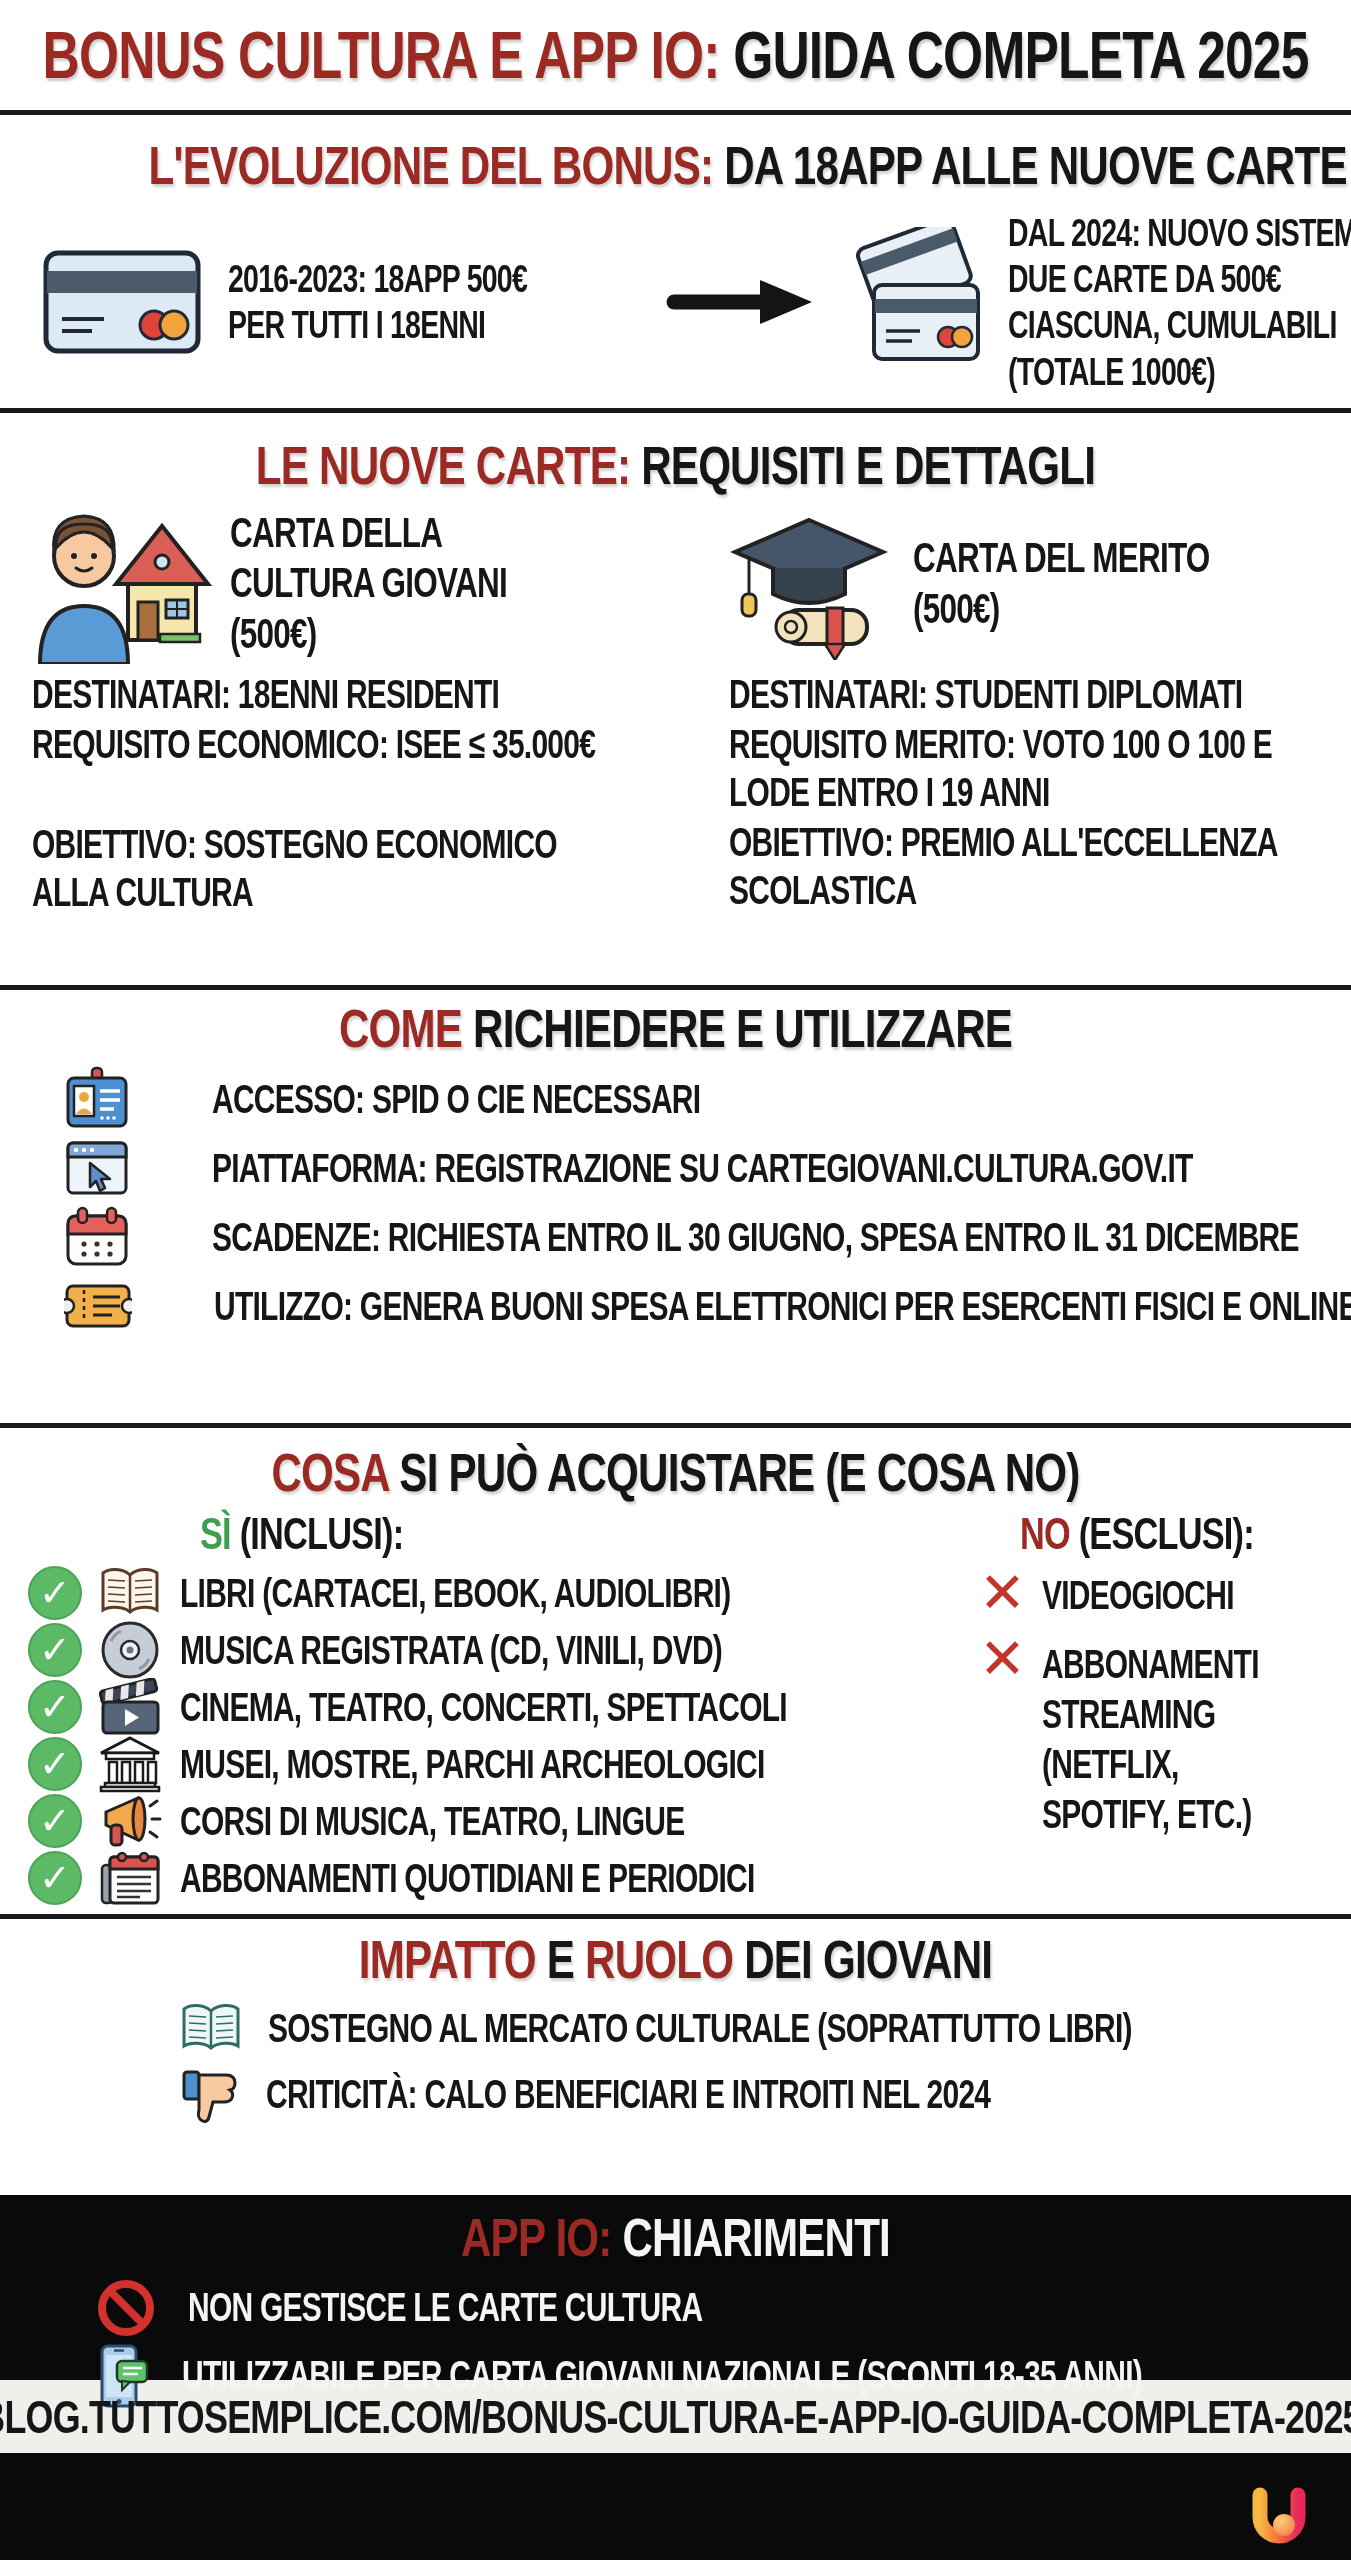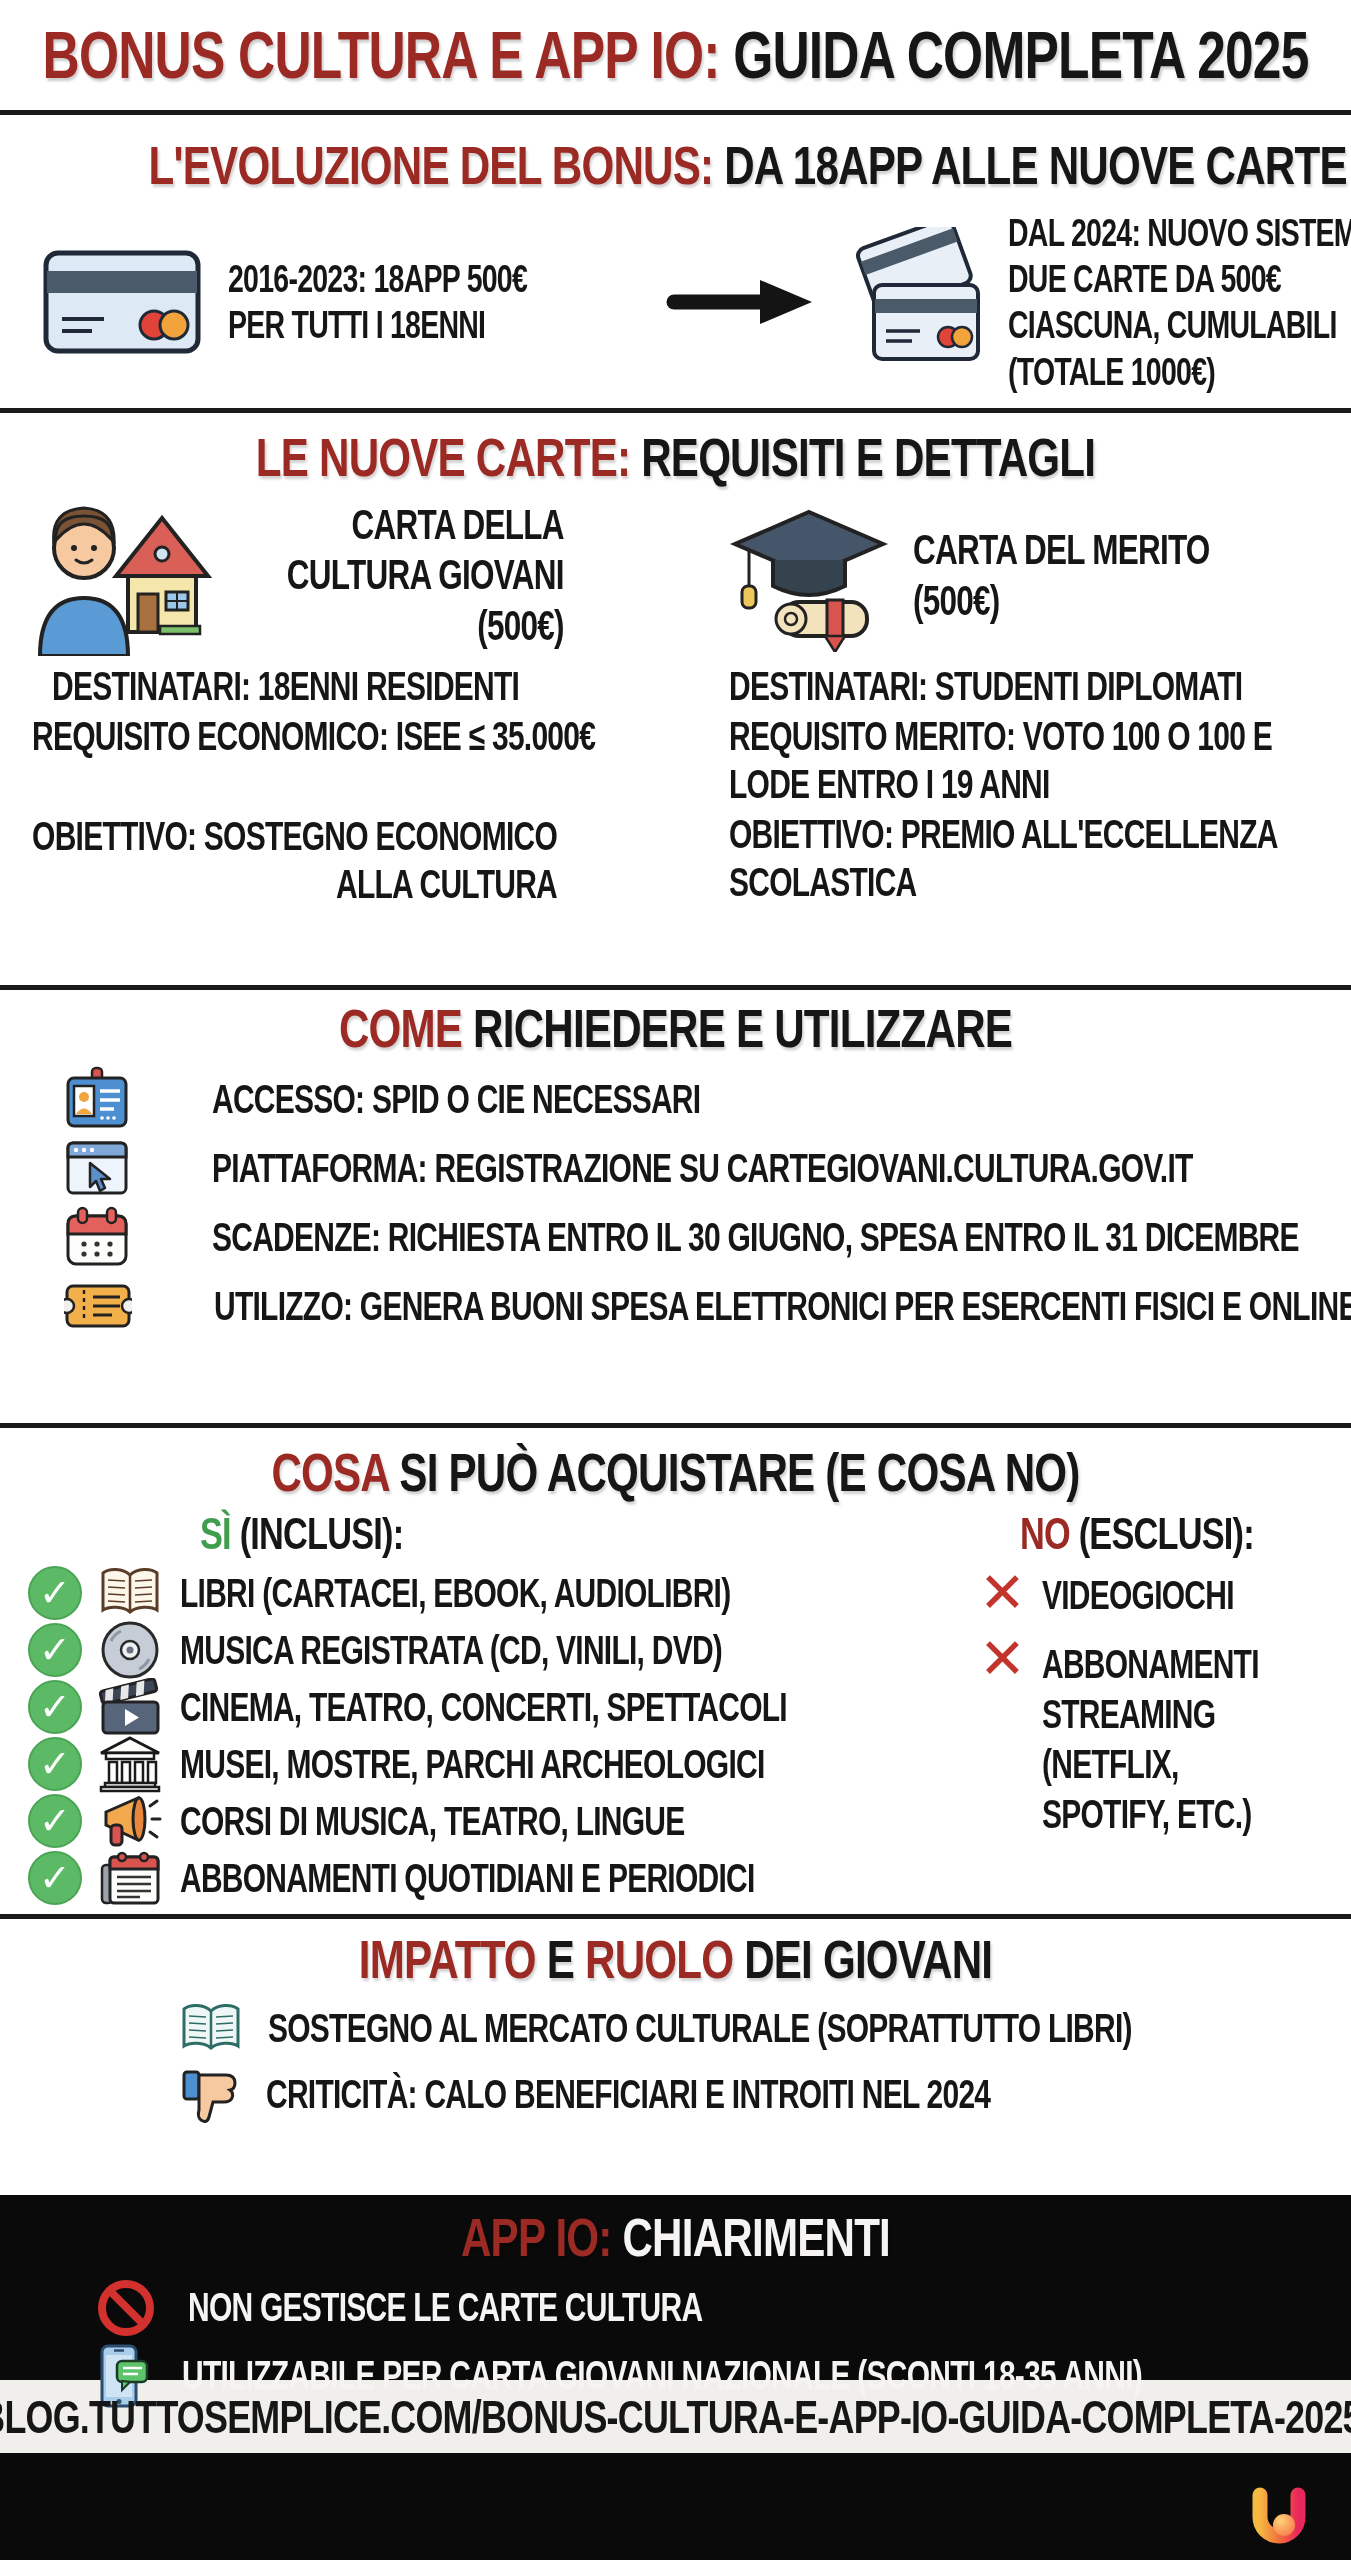--- a/index.html
+++ b/index.html
@@ -26,23 +26,23 @@
                text-shadow:2px 3px 3px rgba(0,0,0,0.2); }
 
   .sec-evolution{ height:298px; padding-top:22px; }
   .evo-row{ display:flex; align-items:center; margin-top:16px; padding-left:42px; }
   .evo-row > *{ flex:0 0 auto; }
   .evo-text{ font-size:38px; font-weight:700; letter-spacing:-1px; line-height:1.22;
              transform:scaleX(0.75); transform-origin:0 50%; }
   .evo-before{ width:430px; margin-left:26px; }
   .evo-after{ width:560px; margin-left:22px; }
 
-  .sec-cards{ height:577px; padding-top:16px; }
+  .sec-cards{ height:577px; padding-top:24px; }
   .cards-grid{ display:grid; grid-template-columns:675px 676px; margin-top:6px; }
-  .ccell-l{ padding-left:32px;text-align:right; } .ccell-r{ padding-left:54px; }
+  .ccell-l{ padding-left:32px; } .ccell-r{ padding-left:54px; }
   .card-title-row{ display:flex; align-items:center; height:168px; }
   .card-title{ font-size:42px; font-weight:700; letter-spacing:-1px; line-height:1.2;
                transform:scaleX(0.75); transform-origin:0 50%; }
   .ct-l{ width:460px; margin-left:18px; } .ct-r{ width:400px; margin-left:24px; }
   .cline{ font-size:40px; font-weight:700; letter-spacing:-1px; line-height:1.2; margin-top:2px; }
   .cwrap-l{ width:700px; } .cwrap-r2{ width:800px; } .cwrap-r3{ width:750px; }
   .ob-gap{ margin-top:52px; }
   .cumulabili-row{ display:flex; align-items:center; margin-top:26px; padding-left:142px; }
   .cumulabili-row .rowtxt{ margin-left:26px; }
 

